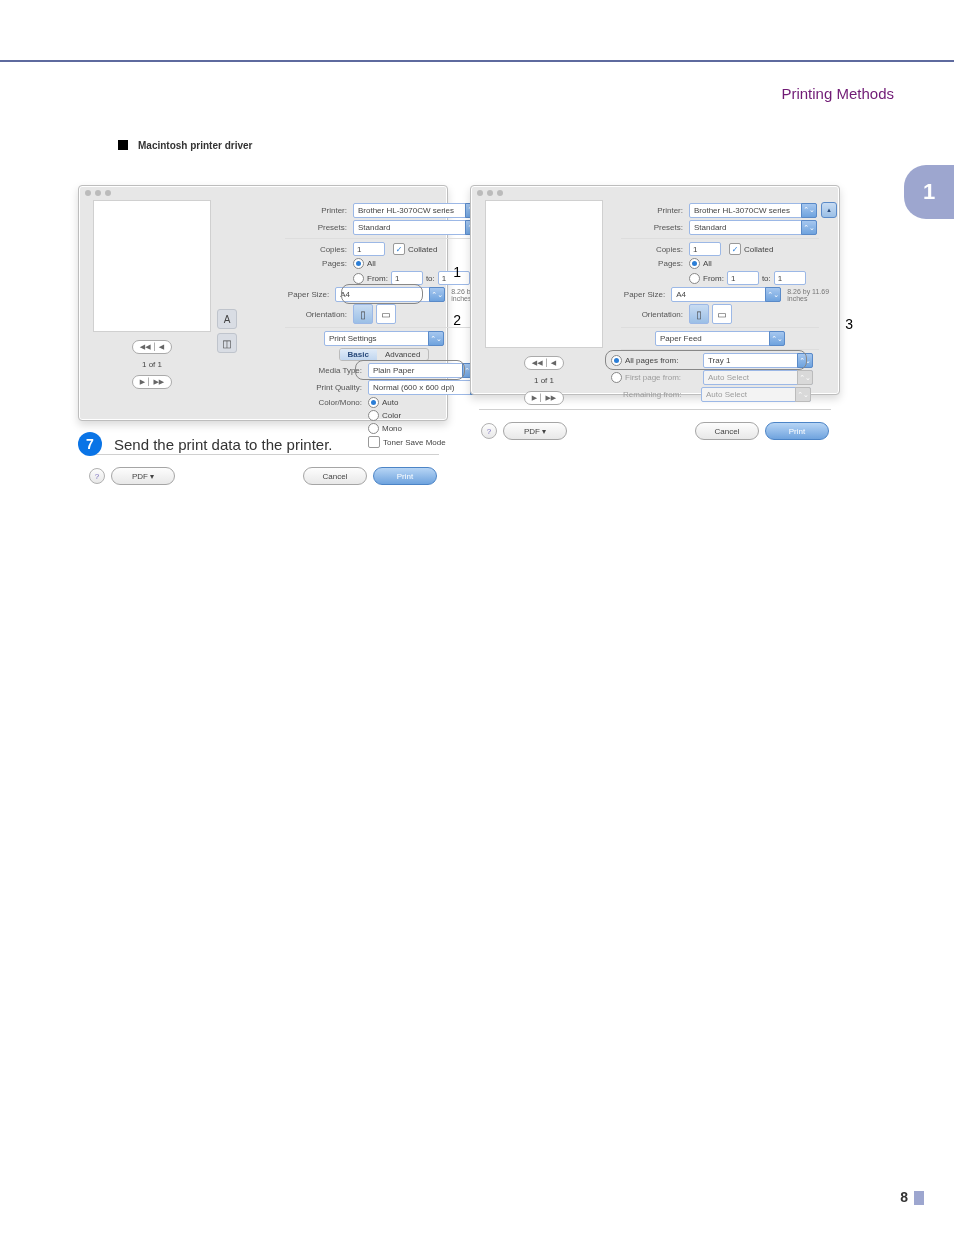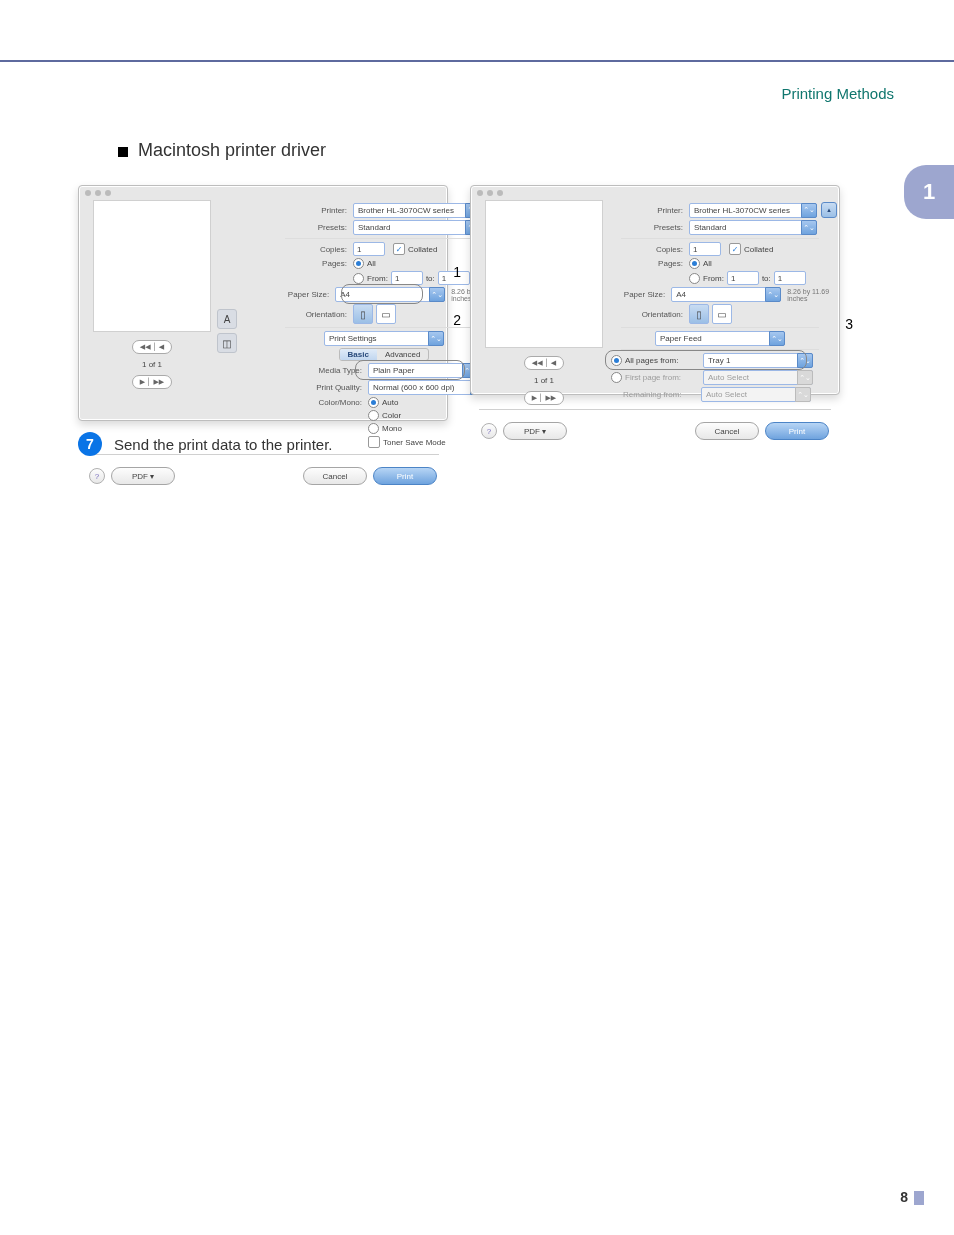--- a/index.html
+++ b/index.html
@@ -22,21 +22,21 @@
     left: 0;
     right: 0;
     height: 2px;
     background: #5e6a9e;
   }
   .header-right {
     position: absolute;
     top: 85px;
     right: 60px;
     font-size: 15px;
-    color: #0f766e;
+    color: #701a75;
     text-align: right;
   }
   .chapter-tab {
     position: absolute;
     right: 0;
     top: 165px;
     width: 50px;
     height: 54px;
     background: #9da6cf;
     border-top-left-radius: 22px;
@@ -45,22 +45,22 @@
     font-size: 22px;
     font-weight: bold;
     display: flex;
     align-items: center;
     justify-content: center;
   }
   .section-heading {
     position: absolute;
     top: 140px;
     left: 118px;
-    font-size: 18px;
-    font-weight: normal;
+    font-size: 10px;
+    font-weight: bold;
     color: #333;
   }
   .section-heading .bullet {
     display: inline-block;
     width: 10px;
     height: 10px;
     background: #000;
     margin-right: 10px;
     vertical-align: -1px;
   }

